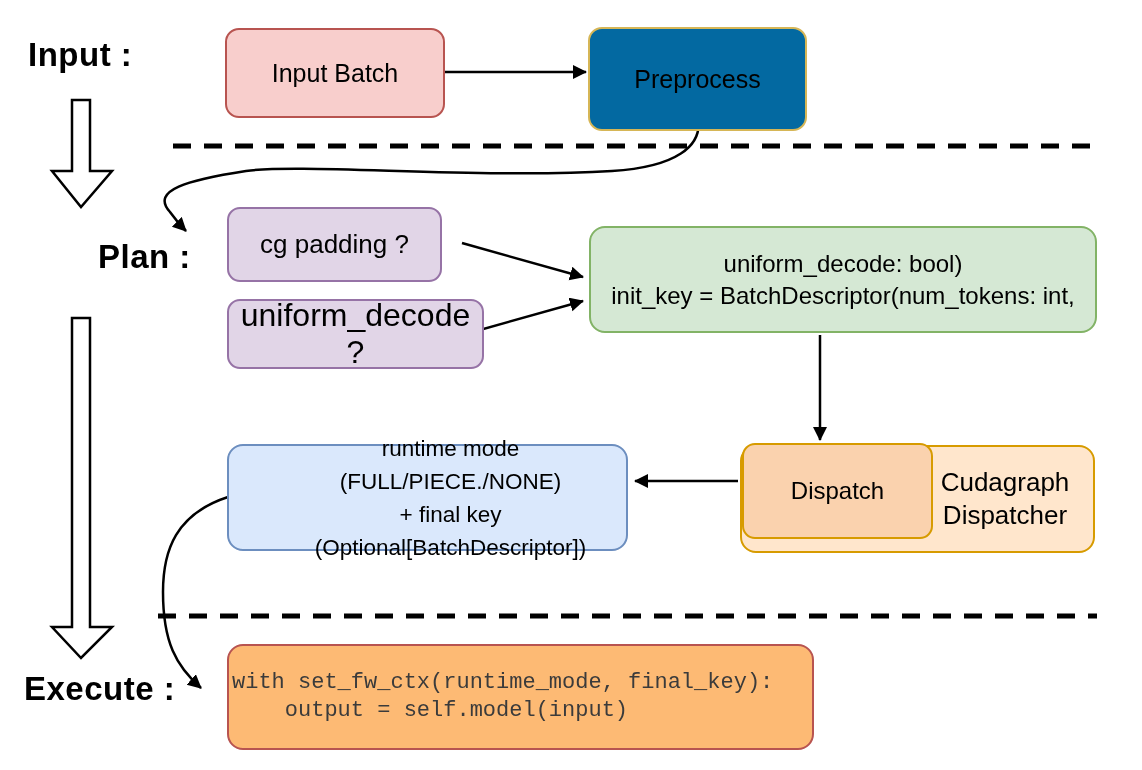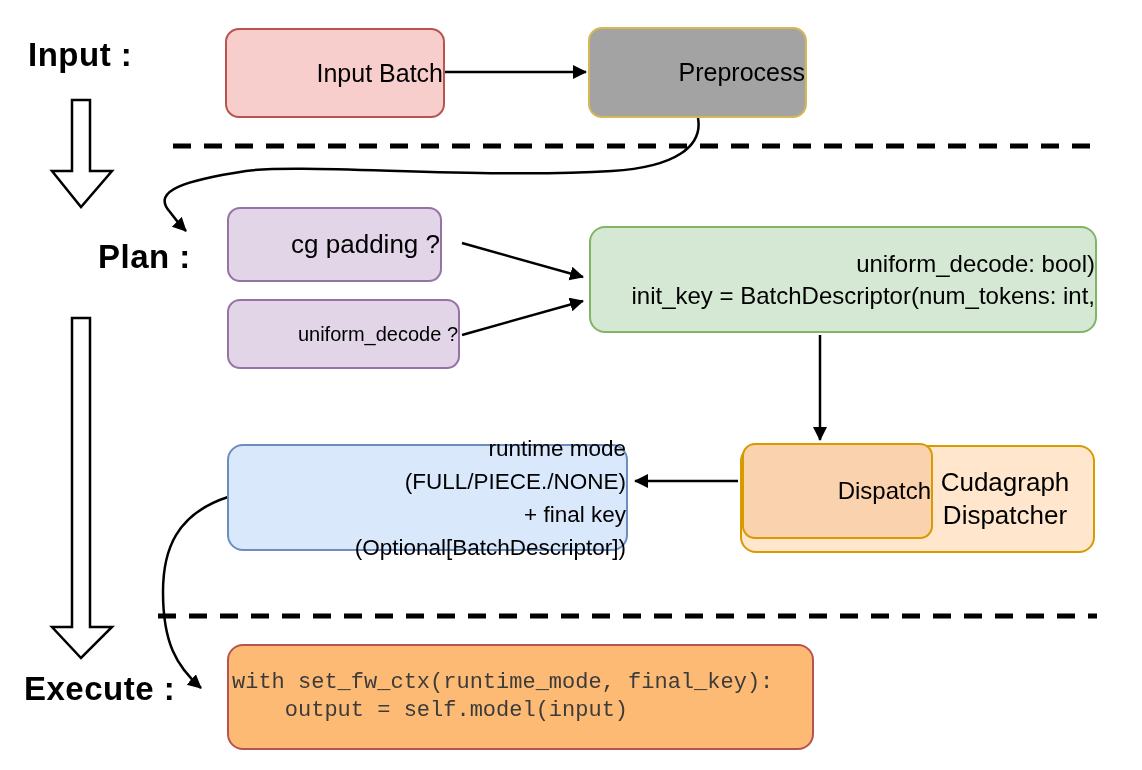--- a/index.html
+++ b/index.html
@@ -6,33 +6,33 @@
   #canvas{
     position:relative;width:1142px;height:770px;background:#ffffff;
     font-family:"Liberation Sans",sans-serif;overflow:hidden;
   }
   .section-label{
     position:absolute;font-weight:bold;font-size:33px;color:#000;
     white-space:nowrap;letter-spacing:0.5px;
   }
   .node{
     position:absolute;display:flex;flex-direction:column;align-items:center;
-    justify-content:center;text-align:right;color:#000;box-sizing:border-box;
+    justify-content:center;text-align:center;color:#000;box-sizing:border-box;
   }
   .node .ln{width:100%;}
   #connector-layer{position:absolute;left:0;top:0;width:1142px;height:770px;}
 
   .box-input-batch{left:225px;top:28px;width:220px;height:90px;background:#f8cecc;
     border:2px solid #b85450;border-radius:14px;font-size:25px;}
-  .box-preprocess{left:588px;top:27px;width:219px;height:91px;background:#a3a3a3;
+  .box-preprocess{left:588px;top:27px;width:219px;height:104px;background:#0369a1;
     border:2px solid #d6b656;border-radius:14px;font-size:25px;}
   .box-cg-padding{left:227px;top:207px;width:215px;height:75px;background:#e1d5e7;
     border:2px solid #9673a6;border-radius:13px;font-size:26px;}
-  .box-uniform-decode{left:227px;top:299px;width:233px;height:70px;background:#e1d5e7;
-    border:2px solid #9673a6;border-radius:13px;font-size:20px;}
+  .box-uniform-decode{left:227px;top:299px;width:257px;height:70px;background:#e1d5e7;
+    border:2px solid #9673a6;border-radius:13px;font-size:32px;}
   .box-init-key{left:589px;top:226px;width:508px;height:107px;background:#d5e8d4;
     border:2px solid #82b366;border-radius:16px;font-size:24px;line-height:32px;}
   .box-cudagraph{left:740px;top:445px;width:355px;height:108px;background:#ffe6cc;
     border:2px solid #d79b00;border-radius:16px;}
   .box-dispatch{left:742px;top:443px;width:191px;height:96px;background:#fad2ae;
     border:2px solid #d79b00;border-radius:13px;font-size:24px;}
   .cudagraph-label{left:933px;top:466px;width:144px;font-size:26px;line-height:33px;
     position:absolute;text-align:center;color:#000;}
   .box-runtime{left:227px;top:444px;width:401px;height:107px;background:#dae8fc;
     border:2px solid #6c8ebf;border-radius:16px;font-size:22.5px;line-height:33px;padding-left:46px;}

